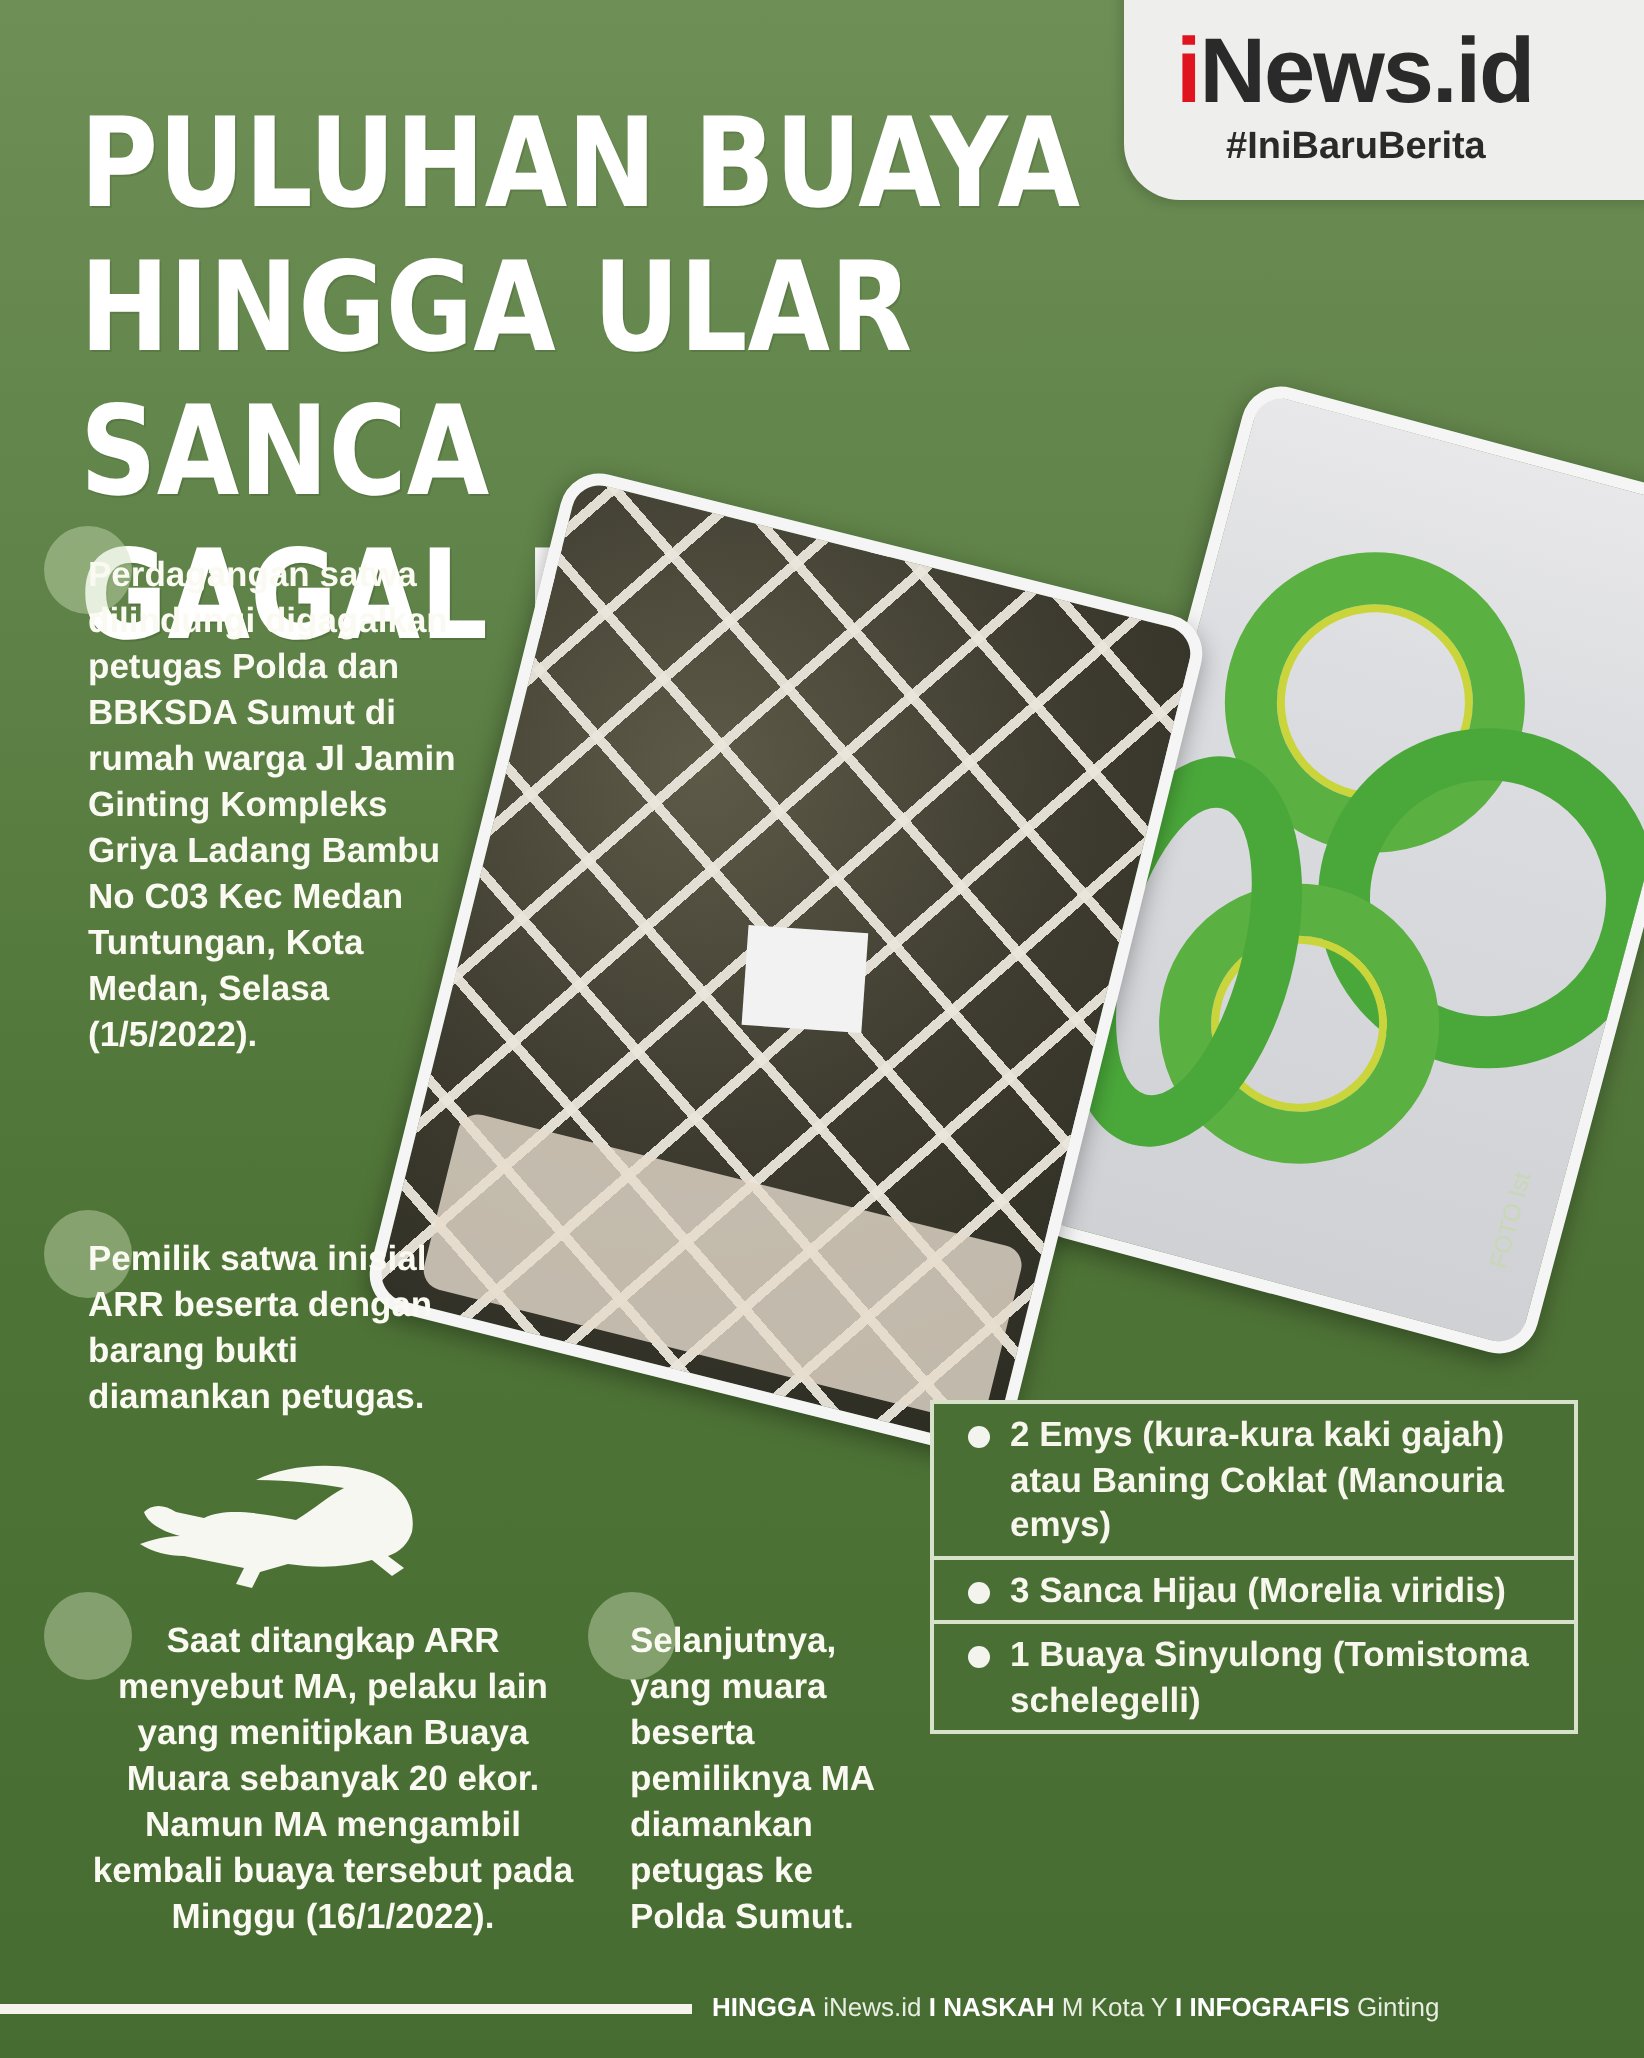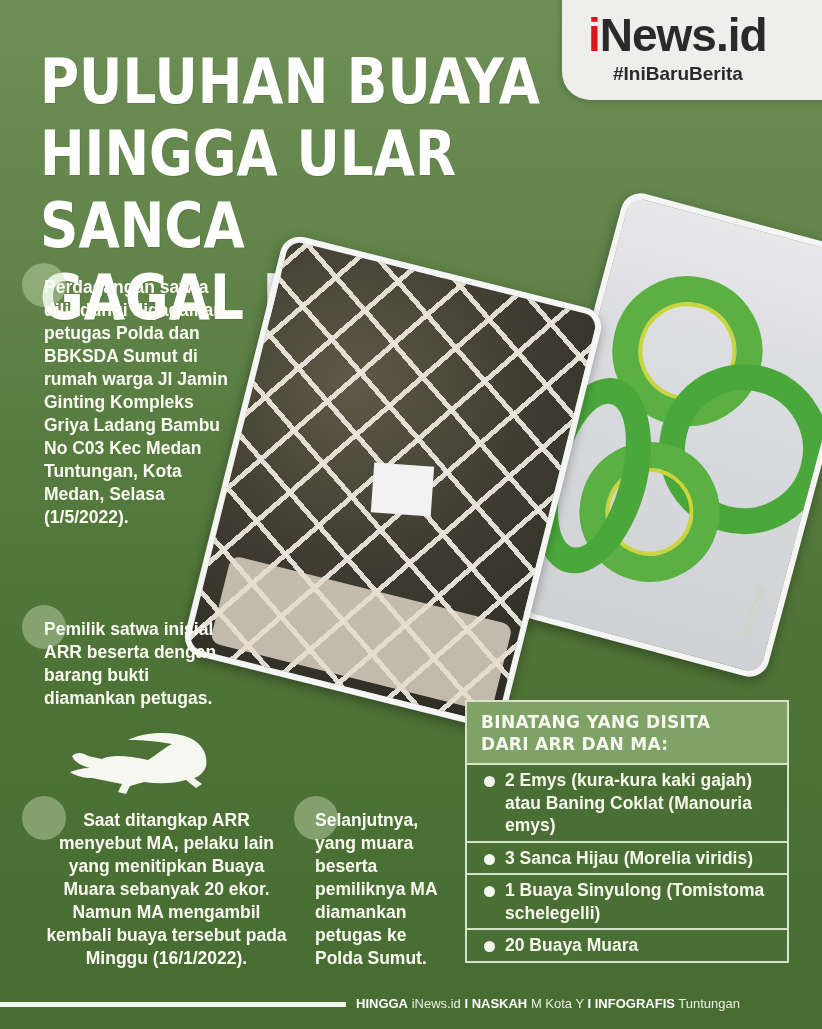--- a/index.html
+++ b/index.html
@@ -131,33 +131,28 @@
   <path fill="#f7f7f2" d="M4 30 C8 26 14 26 20 30 L34 33 C44 28 60 30 80 34 C90 28 96 22 104 18 C92 16 78 14 60 14 C76 6 104 4 122 12 C134 18 140 28 138 40 C136 46 132 50 126 52 L134 58 L128 62 L118 54 C104 58 90 58 76 56 L62 60 L58 68 L50 66 L54 58 C44 56 34 54 24 52 C16 52 8 50 2 46 C8 44 14 42 22 42 C14 40 6 36 4 30 Z"></path>
 </svg>
 
 <div class="bubble" style="left:22px;top:796px;"></div>
 <div class="para" style="left:44px;top:809px;width:245px;text-align:center;">Saat ditangkap ARR menyebut MA, pelaku lain yang menitipkan Buaya Muara sebanyak 20 ekor. Namun MA mengambil kembali buaya tersebut pada Minggu (16/1/2022).</div>
 
 <div class="bubble" style="left:294px;top:796px;"></div>
 <div class="para" style="left:315px;top:809px;width:142px;">Selanjutnya, yang muara beserta pemiliknya MA diamankan petugas ke Polda Sumut.</div>
 
 <div class="seized">
-  <div class="seized-head">
-    <div>BINATANG YANG DISITA</div>
-    <div>DARI ARR DAN MA:</div>
-  </div>
   <div class="seized-item"><span class="dot"></span><span>2 Emys (kura-kura kaki gajah) atau Baning Coklat (Manouria emys)</span></div>
   <div class="seized-item"><span class="dot"></span><span>3 Sanca Hijau (Morelia viridis)</span></div>
   <div class="seized-item"><span class="dot"></span><span>1 Buaya Sinyulong (Tomistoma schelegelli)</span></div>
-  <div class="seized-item"><span class="dot"></span><span>20 Buaya Muara</span></div>
 </div>
 
 <div class="footer-line"></div>
 <div class="footer-credit">
   <b>HINGGA</b>
   <span>iNews.id</span>
   <b>I</b>
   <b>NASKAH</b>
   <span>M Kota Y</span>
   <b>I</b>
   <b>INFOGRAFIS</b>
-  <span>Tuntungan</span>
+  <span>Ginting</span>
 </div>
 
 </body></html>

